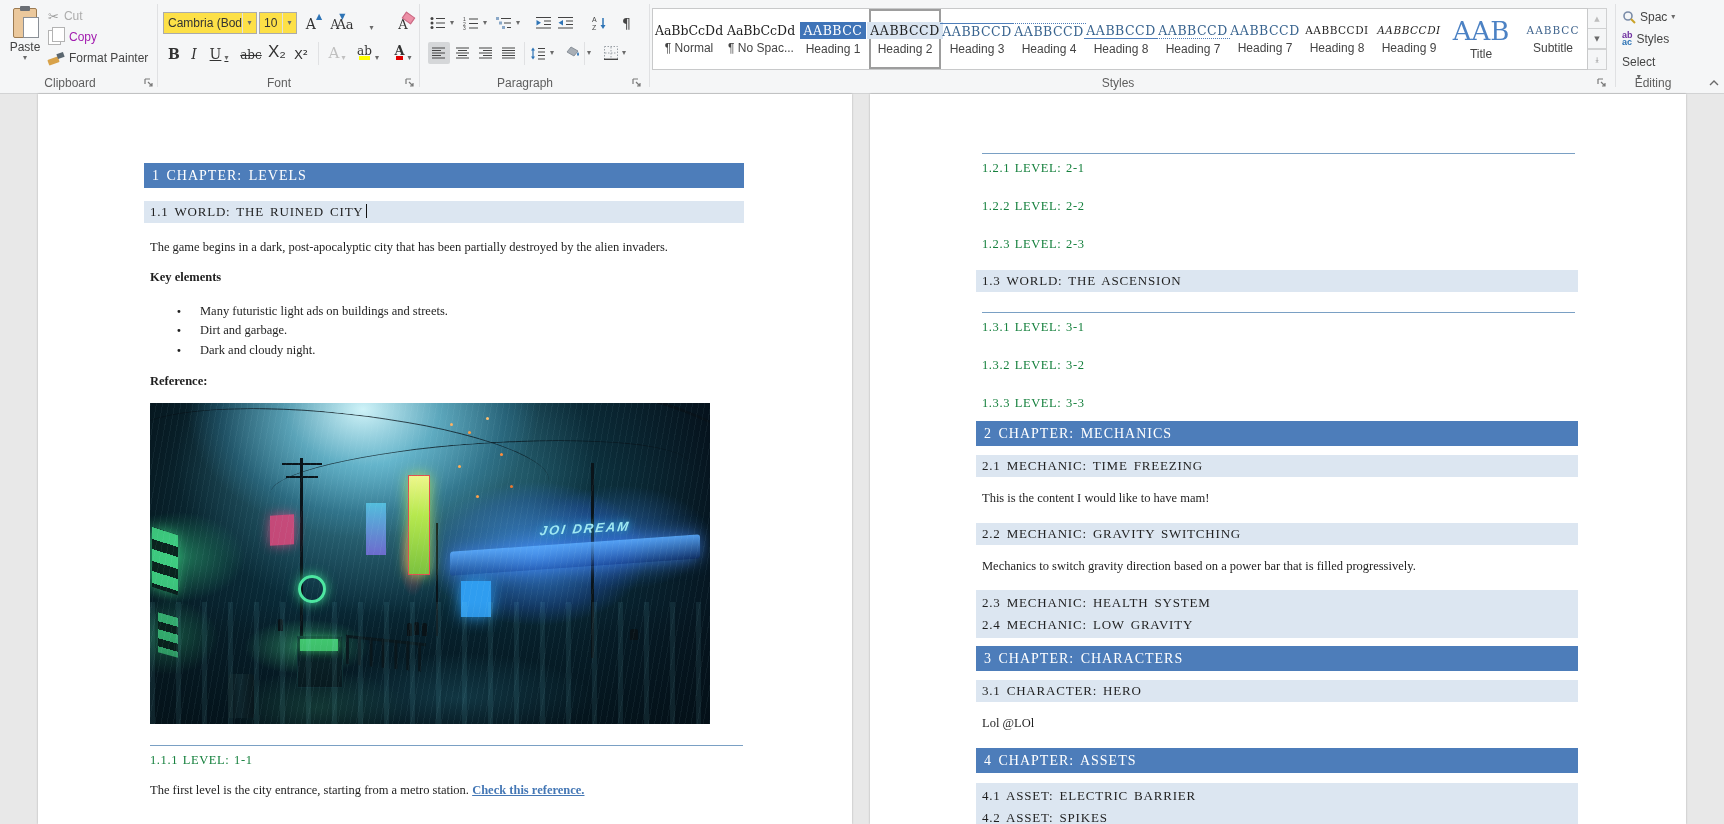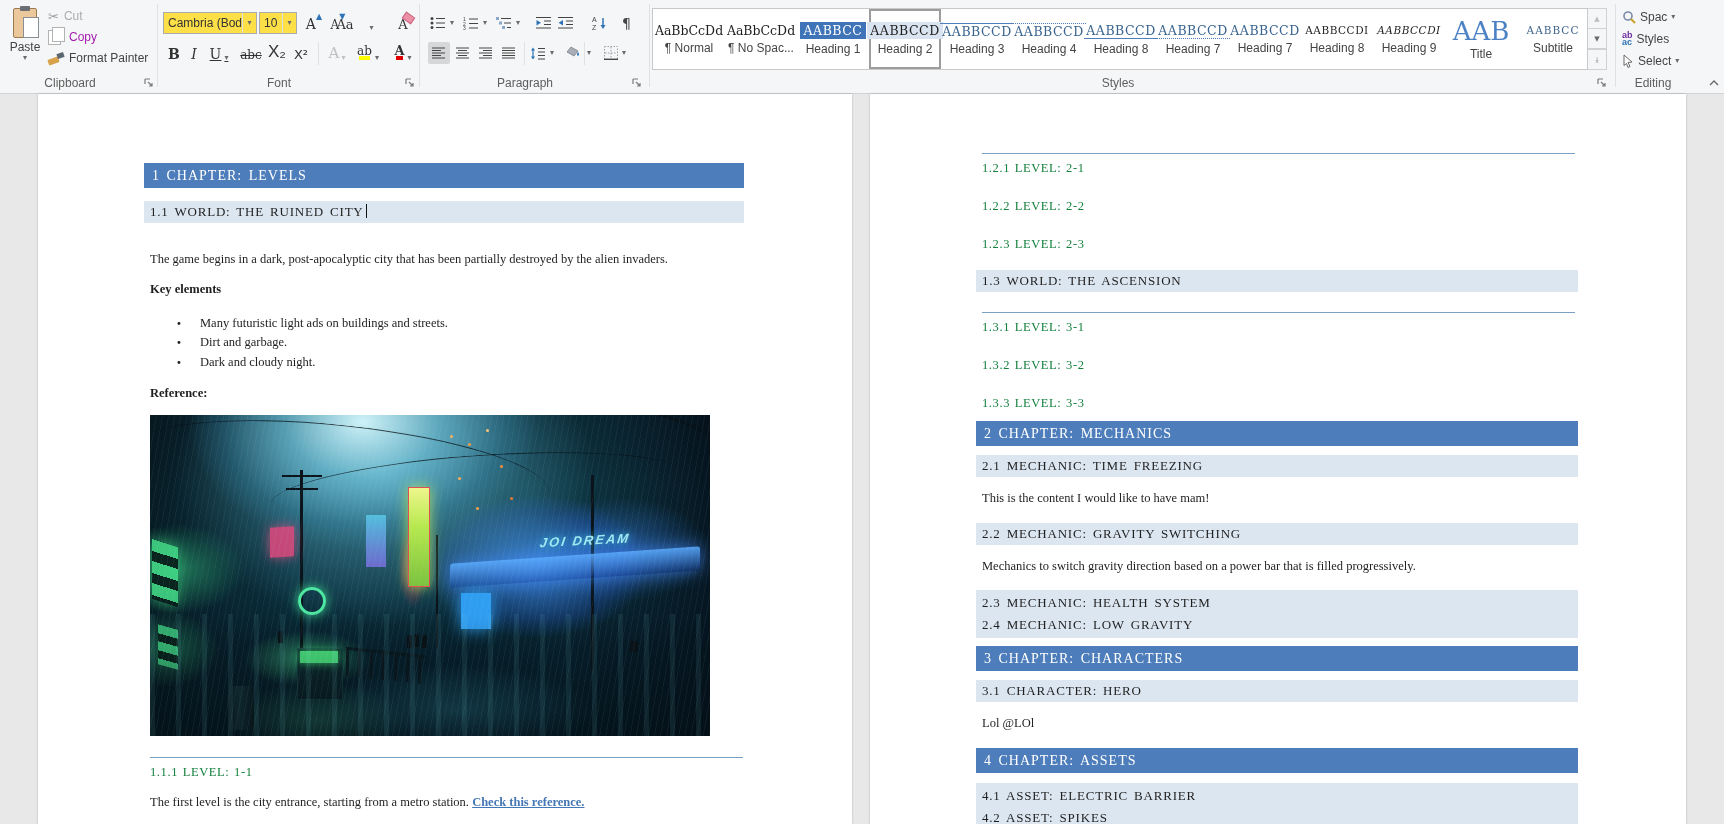--- a/index.html
+++ b/index.html
@@ -102,21 +102,21 @@
         word-spacing:2px;font-family:"Liberation Serif",serif;}
   .b-h2line{line-height:22px;}
   .h3-head,.b-h3{color:#15803d;font-size:12.5px;letter-spacing:.6px;word-spacing:1px;line-height:20px;
         margin-left:6px;width:593px;font-family:"Liberation Serif",serif;}
   .body-p,.b-p{font-size:12.5px;line-height:17px;margin-left:6px;white-space:nowrap;
         font-family:"Liberation Serif",serif;}
   .bold{font-weight:bold;}
 
   
   .lp-content .h2-bar{margin-top:13px;}
-  .lp-content .p-intro{margin-top:28px;}
+  .lp-content .p-intro{margin-top:16px;}
   .lp-content .p-key{margin-top:12px;}
   .bullets{list-style:none;margin:16px 0 0 0;padding:0;}
   .bullets li{position:relative;padding-left:56px;line-height:19.5px;font-size:12.5px;
         font-family:"Liberation Serif",serif;}
   .bullets .dot{position:absolute;left:32px;font-family:"DejaVu Sans",sans-serif;font-size:10px;}
   .lp-content .p-ref{margin-top:13px;}
   .lp-content .h3-head{border-top:1px solid #7AA0C4;padding-top:4px;margin-top:21px;}
   .lp-content .p-level{margin-top:12px;}
   .doc-link{color:#4477B5;font-weight:bold;text-decoration:underline;cursor:pointer;}
   .caret{display:inline-block;width:1.5px;height:14px;background:#111;vertical-align:-2px;margin-left:2px;}
@@ -486,21 +486,21 @@
       <span>Spac</span>
       <span class="dd">▾</span>
     </div>
     <div class="edit-item" style="top:29px;">
       <span class="icon-replace">
         <span class="r1">ab</span>
           <span class="r2">ac</span>
       </span>
       <span>Styles</span>
     </div>
-    <div class="edit-item" style="top:51px;">
+    <div class="edit-item" style="top:51px;flex-direction:column;">
       <svg class="svgic" width="12" height="14">
         <path d="M2 1 L10 8 L6 8.5 L8 12.5 L6 13.5 L4.5 9.5 L2 11.5 Z" fill="#fff" stroke="#6a6a6a"></path>
         </svg>
       <span>Select</span>
       <span class="dd">▾</span>
     </div>
     <div class="grp-label" style="left:1618px;width:70px;">Editing</div>
     <div class="collapse-arrow">
       <svg class="svgic" width="12" height="12">
           <path d="M2 8 L6 4 L10 8" fill="none" stroke="#6a6a6a" stroke-width="1.4"></path>

